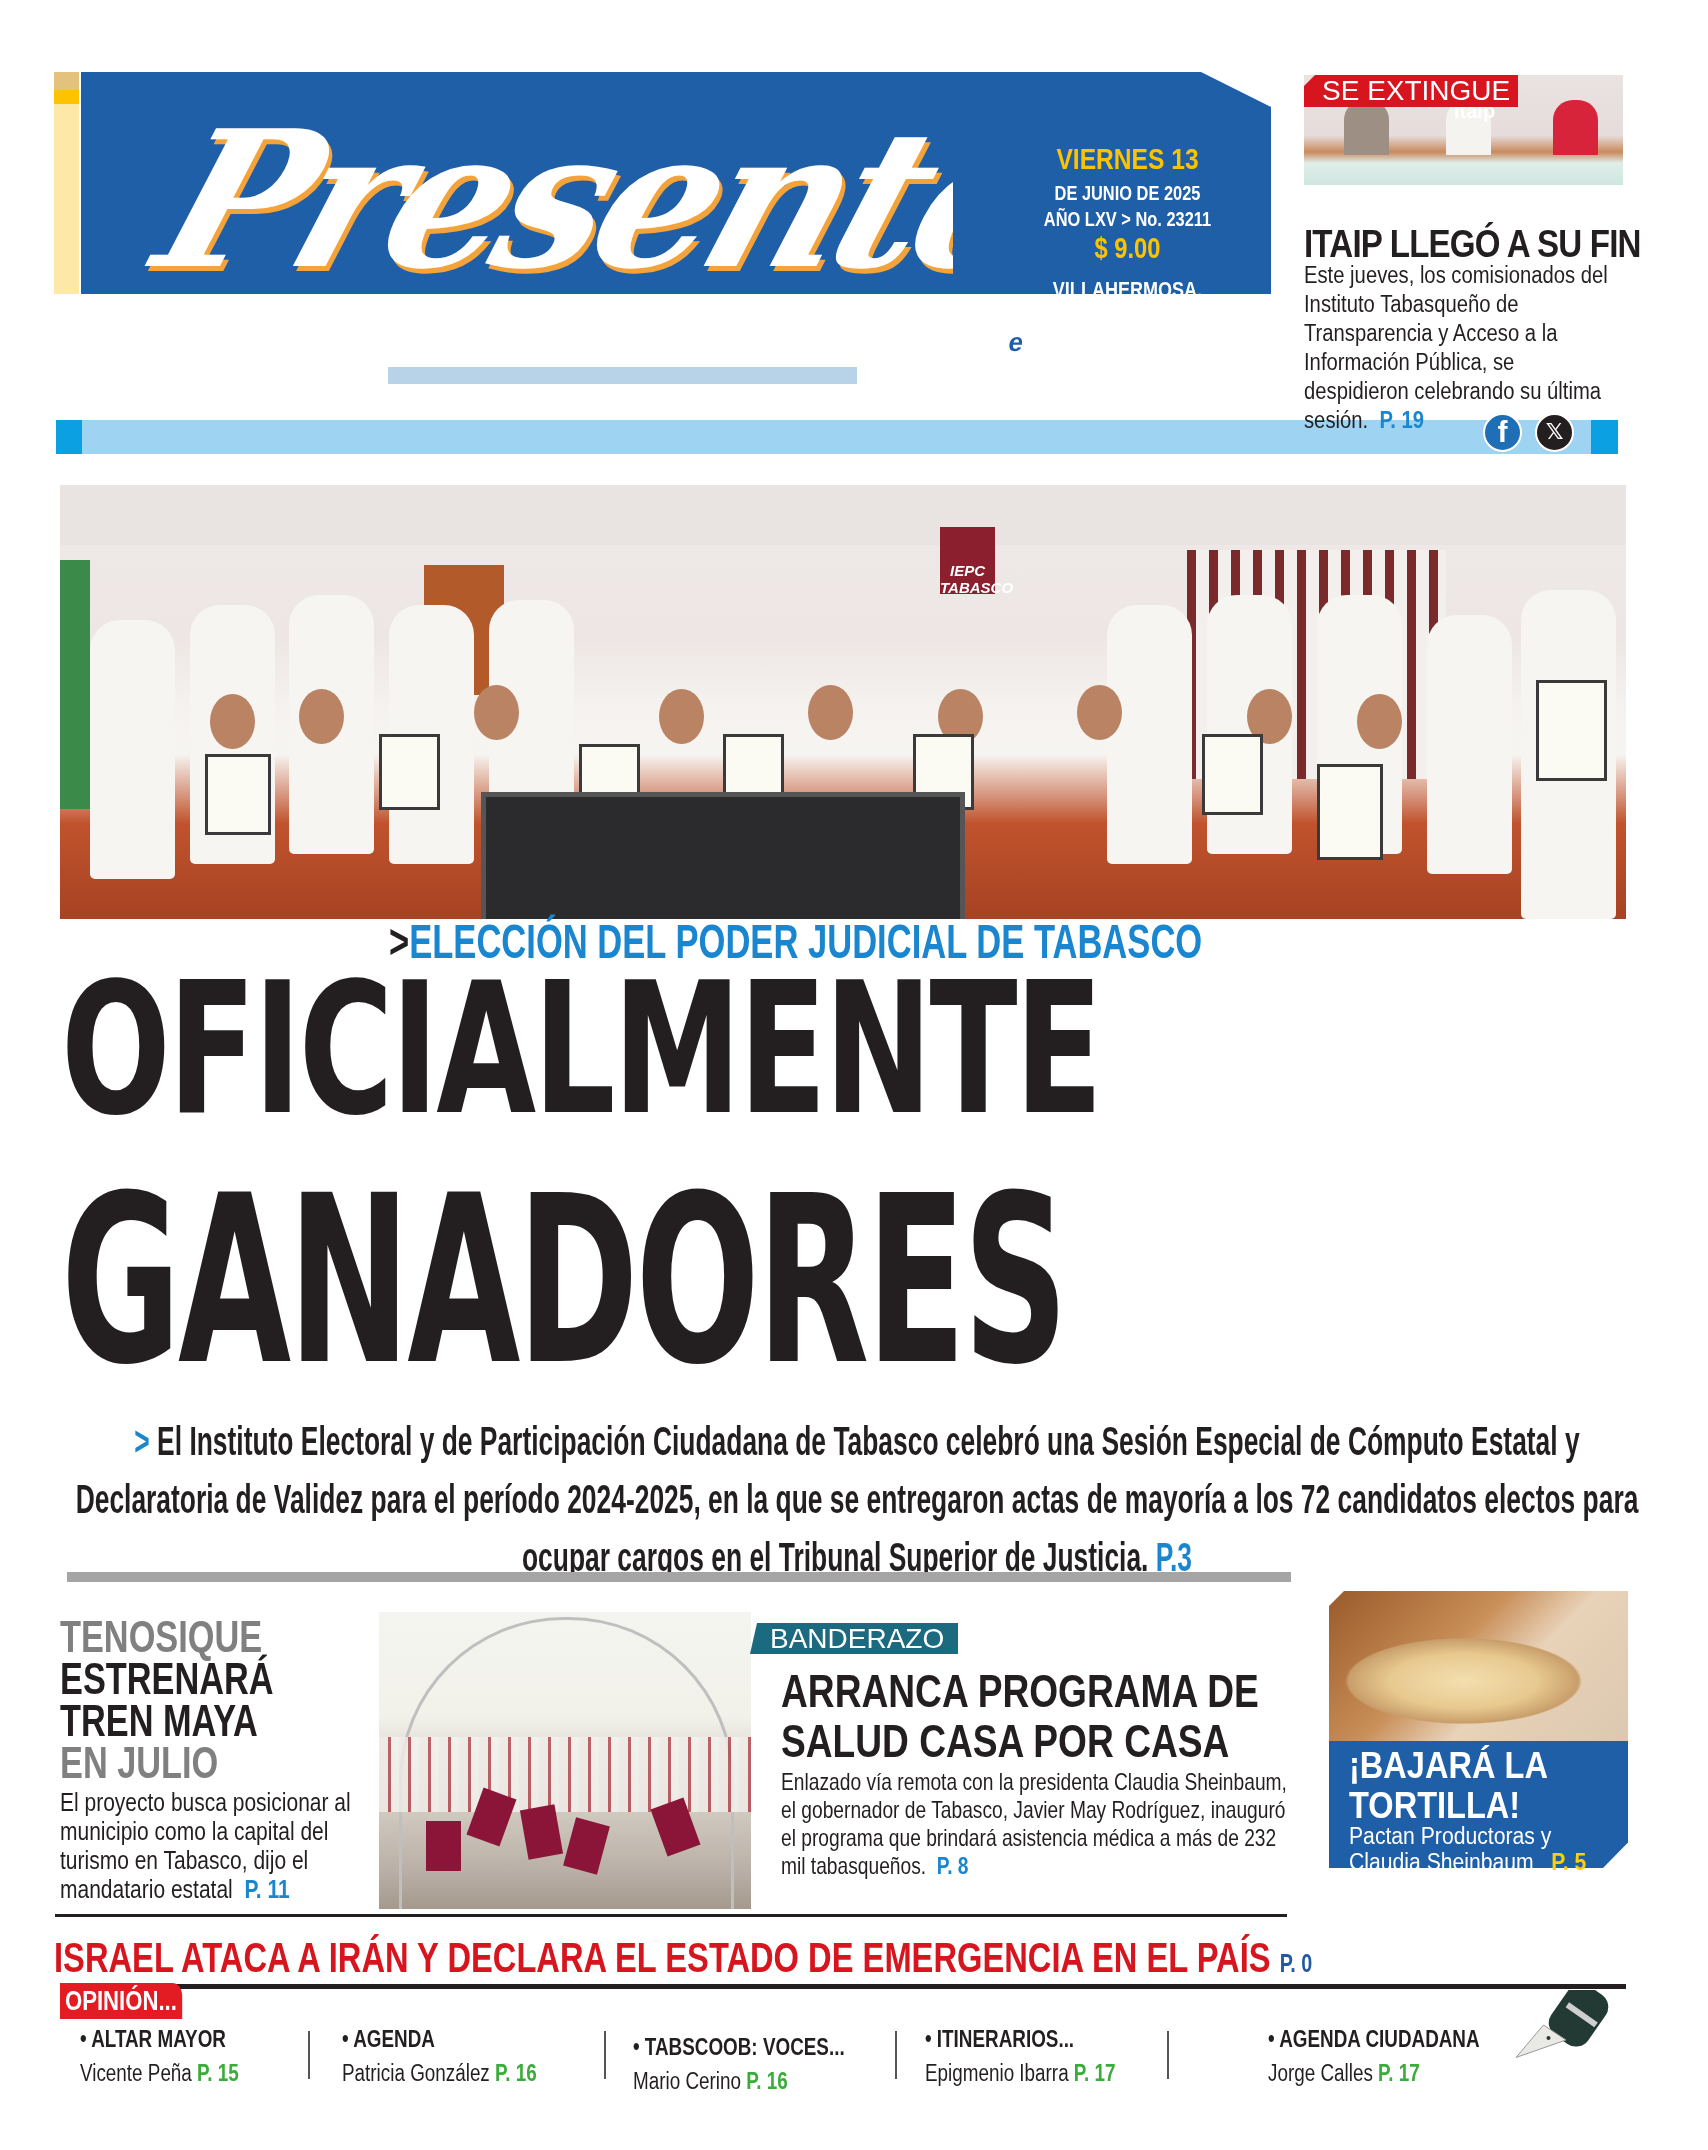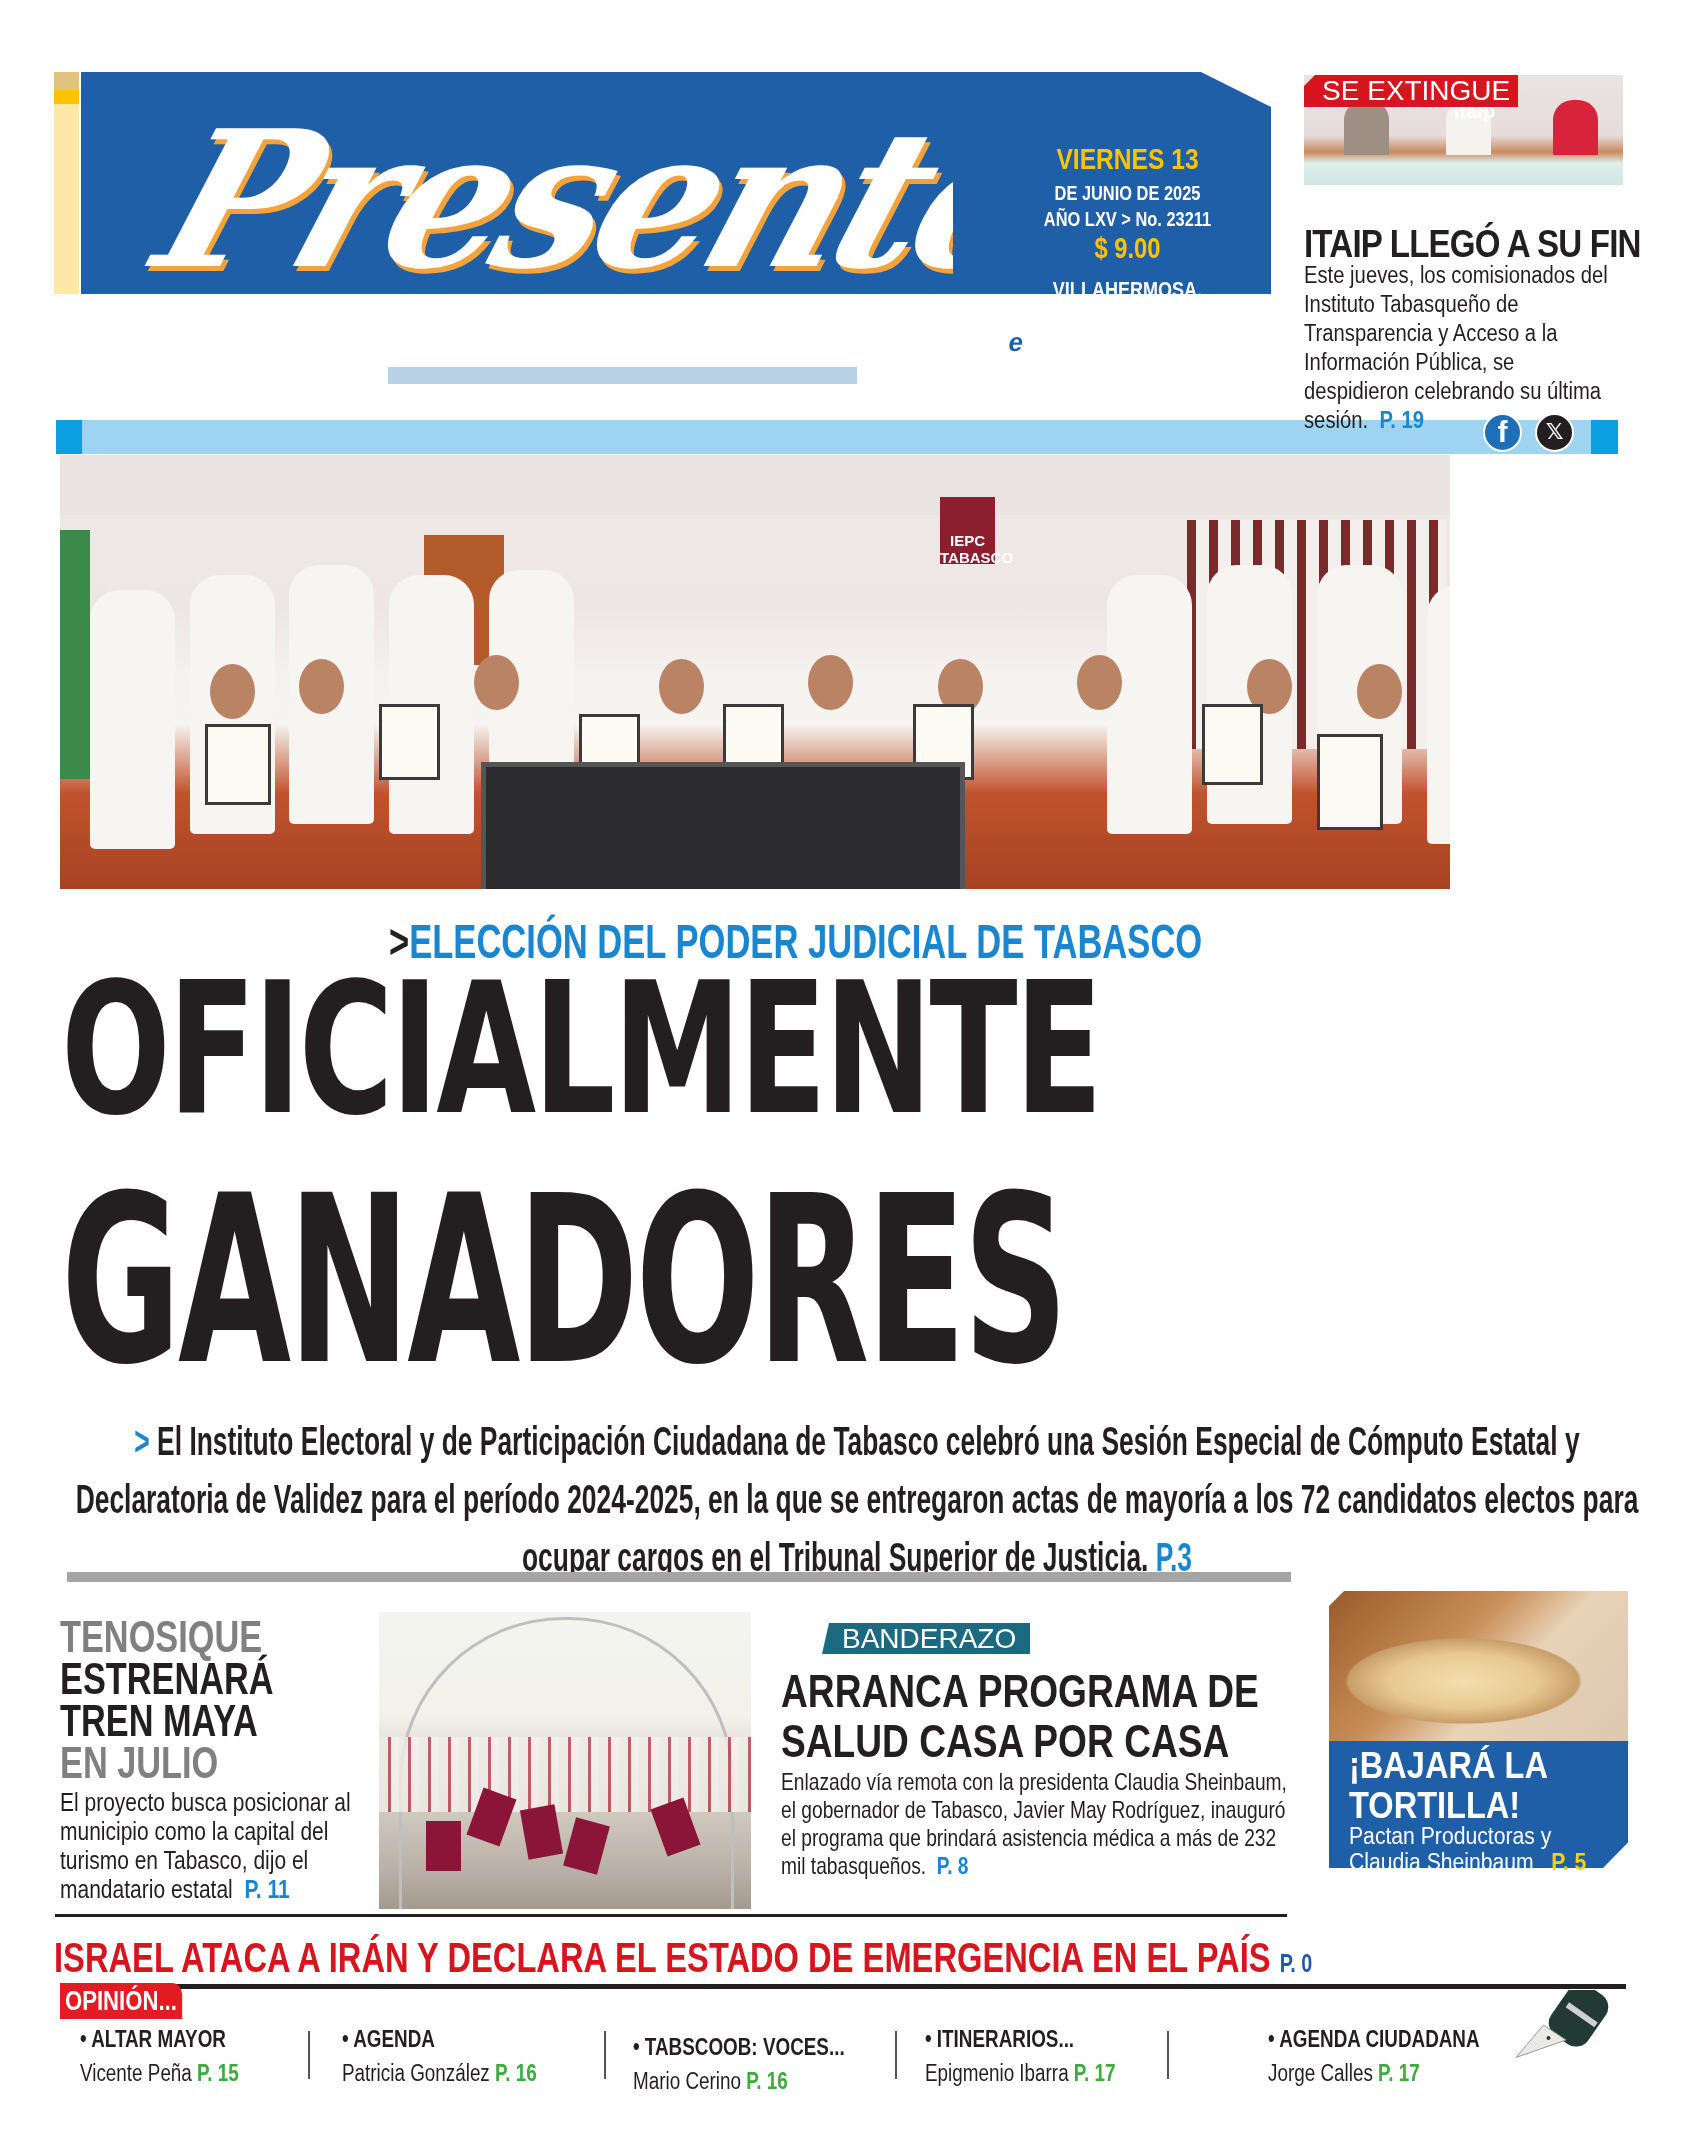--- a/index.html
+++ b/index.html
@@ -34,22 +34,22 @@
   #xi{left:1535px;background:#231f20;font-size:22px;}
   
   #side-photo{left:1304px;top:75px;width:319px;height:110px;
     background:linear-gradient(180deg,#e9e3e1 0%,#e6dcdb 55%,#c98a5e 70%,#dfeee9 80%,#cfe6e0 100%);overflow:hidden;}
   #side-photo .fig{position:absolute;bottom:30px;width:45px;height:55px;border-radius:20px 20px 0 0;}
   #side-tag{left:1304px;top:75px;height:32px;padding:0 8px 0 18px;background:#d7151f;color:#fff;font-size:28px;line-height:32px;clip-path:polygon(11px 0,100% 0,100% 100%,0 100%,0 11px);}
   #side-title{left:1304px;top:222px;font-size:39px;font-weight:bold;letter-spacing:-1px;transform:scaleX(0.85);transform-origin:left;white-space:nowrap;}
   #side-body{left:1304px;top:261px;width:319px;font-size:23px;line-height:29px;transform:scaleX(0.88);transform-origin:left;width:359px;}
   .pref{color:#1a86cf;font-weight:bold;}
   
-  #main-photo{left:60px;top:455px;width:1390px;height:434px;overflow:hidden;
-    background:linear-gradient(180deg,#eeeae8 0%,#ede6e4 35%,#f4f1ee 50%,#f7f5f2 62%,#c0532d 78%,#a74222 100%);}
+  #main-photo{left:60px;top:485px;width:1566px;height:434px;overflow:hidden;
+    background:linear-gradient(180deg,#eeeae8 0%,#ede6e4 35%,#f4f1ee 50%,#f7f5f2 62%,#c0532d 78%,#a74222 100%);font-style:italic;}
   .person{position:absolute;border-radius:30px 30px 5px 5px;background:#f7f5f1;}
   .head{position:absolute;border-radius:50%;background:#b98364;}
   .cert{position:absolute;background:#fbfbf4;border:3px solid #3a3a3a;}
   #photo-monitor{left:421px;top:307px;width:474px;height:135px;background:#2b2b2e;border:5px solid #555;}
   #photo-iepc{left:880px;top:42px;width:55px;height:67px;background:#8b1f2e;color:#fff;text-align:center;font-weight:bold;font-size:15px;padding-top:35px;box-sizing:border-box;}
   
   #kicker{left:389px;top:914px;white-space:nowrap;font-weight:bold;font-size:48px;color:#1a86cf;transform:scaleX(0.72);transform-origin:left;}
   #kicker .arrow{color:#231f20;}
   .headline{left:61px;width:1571px;font-weight:900;font-family:"DejaVu Sans",sans-serif;color:#231f20;white-space:nowrap;text-align:left;transform-origin:left top;}
   #hl1{top:958px;font-size:234px;line-height:234px;transform:scaleX(0.552) scaleY(0.78);letter-spacing:-5px;}
@@ -63,21 +63,21 @@
   #tn1{top:1615px;color:#808080;}
   #tn2{top:1657px;color:#231f20;}
   #tn3{top:1699px;color:#231f20;}
   #tn4{top:1741px;color:#808080;}
   #tn-body{left:60px;top:1788px;width:349px;font-size:25px;line-height:29px;transform:scaleX(0.84);transform-origin:left;width:389px;}
   #tn-photo{left:379px;top:1612px;width:372px;height:297px;overflow:hidden;
     background:linear-gradient(180deg,#f4f4f0 0%,#f2f2ea 35%,#e8e6de 42%,#d9d3c8 60%,#b8aea5 88%,#a5998d 100%);}
   .arch{position:absolute;left:20px;top:5px;width:329px;height:299px;border:3px solid #bfbfbf;border-radius:165px 165px 0 0;border-bottom:none;}
   .flag{position:absolute;width:35px;height:50px;background:#8a1538;}
   
-  #bd-tag{left:822px;top:1623px;height:31px;padding:0 14px 0 20px;background:#1b6a80;color:#fff;font-size:28px;line-height:31px;clip-path:polygon(7px 0,100% 0,100% 100%,0 100%);transform-origin:left;}
+  #bd-tag{left:750px;top:1623px;height:31px;padding:0 14px 0 20px;background:#1b6a80;color:#fff;font-size:28px;line-height:31px;clip-path:polygon(7px 0,100% 0,100% 100%,0 100%);transform-origin:left;}
   #bd-title{left:781px;top:1666px;width:524px;font-size:47px;line-height:50px;font-weight:bold;transform:scaleX(0.79);transform-origin:left;width:658px;}
   #bd-body{left:781px;top:1768px;font-size:24px;line-height:28px;transform:scaleX(0.8);transform-origin:left;width:648px;}
   
   #tort-photo{left:1329px;top:1591px;width:299px;height:150px;overflow:hidden;
     clip-path:polygon(15px 0,100% 0,100% 100%,0 100%,0 15px);
     background:radial-gradient(ellipse 55% 40% at 45% 60%,#f3dfb0 0%,#e8c98f 45%,#c89e6a 70%,transparent 72%),linear-gradient(135deg,#9a5a2a 0%,#c98f58 40%,#e8d2b8 60%,#dcc8b0 100%);}
   #tort-box{left:1329px;top:1741px;width:299px;height:127px;background:#1f5fa8;clip-path:polygon(0 0,100% 0,100% 80%,274px 100%,0 100%);}
   #tort-title{left:1349px;top:1746px;color:#fff;font-weight:bold;font-size:37px;line-height:40px;transform:scaleX(0.88);transform-origin:left;white-space:nowrap;}
   #tort-sub{left:1349px;top:1823px;color:#fff;font-size:23px;line-height:26px;transform:scaleX(0.92);transform-origin:left;white-space:nowrap;}
   #tort-sub .pref{color:#fdd100;}

